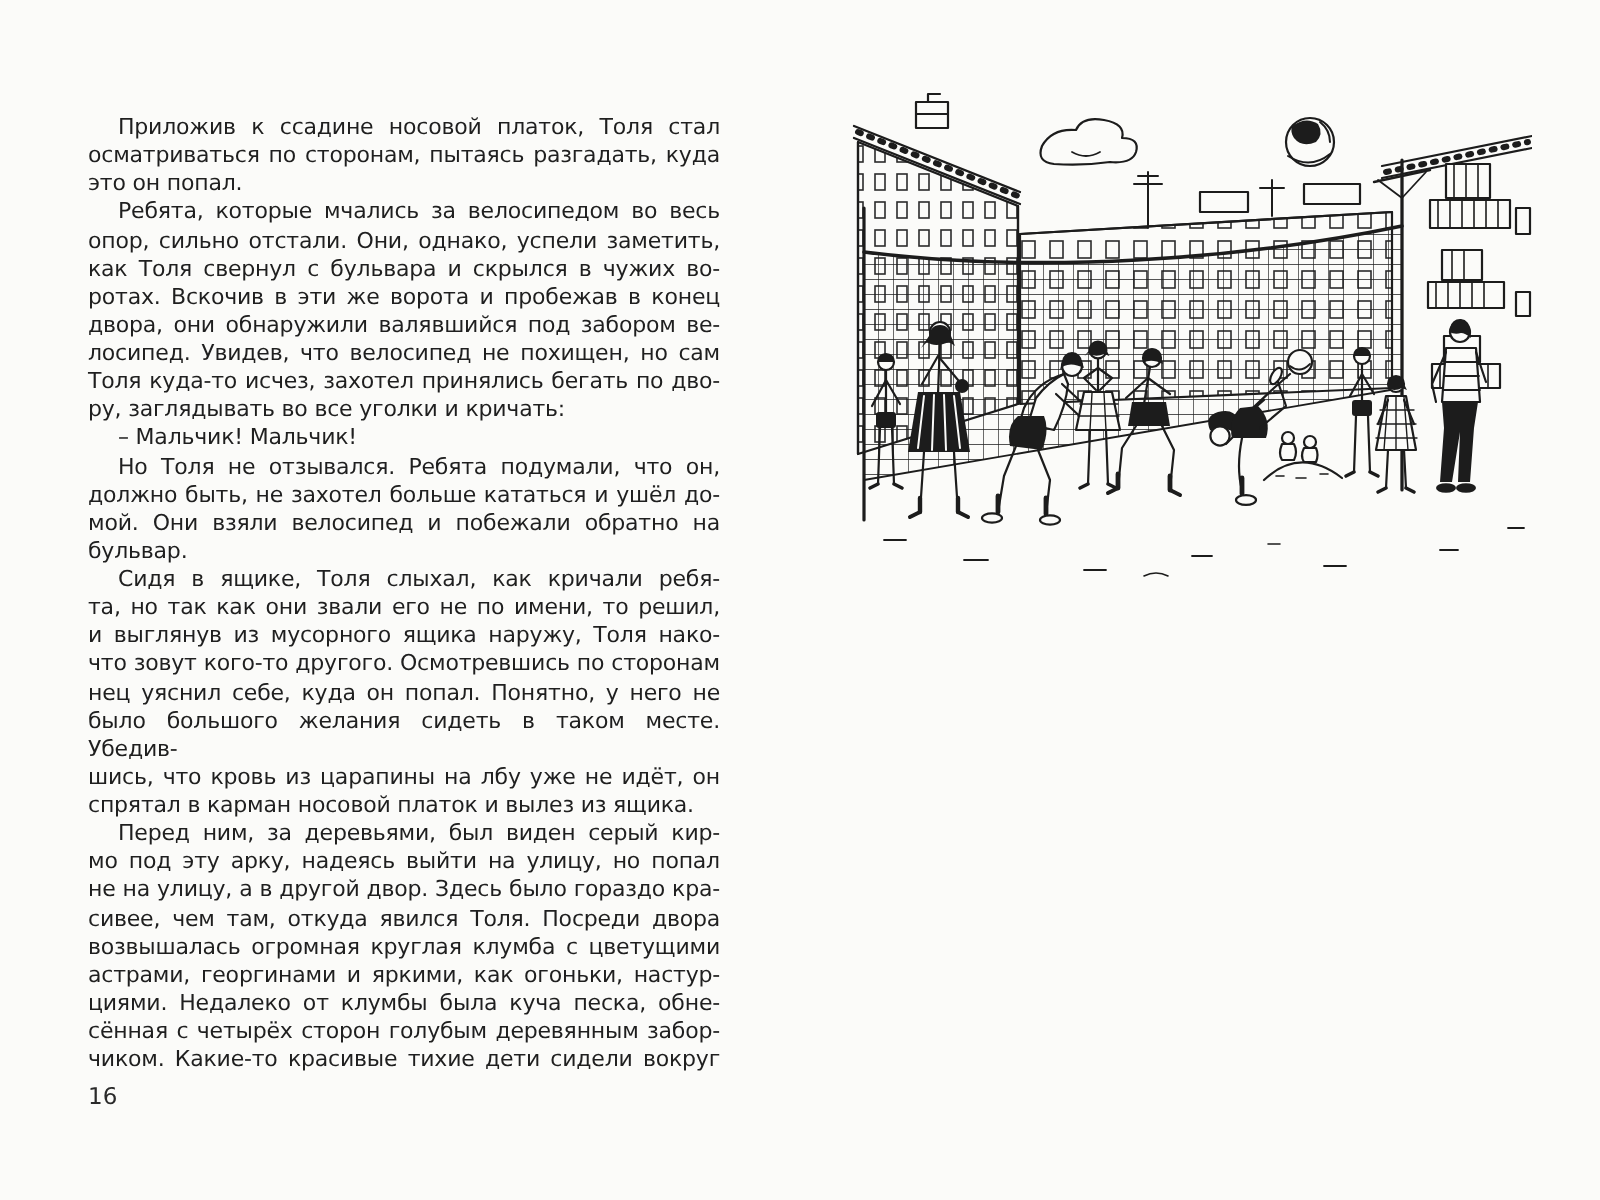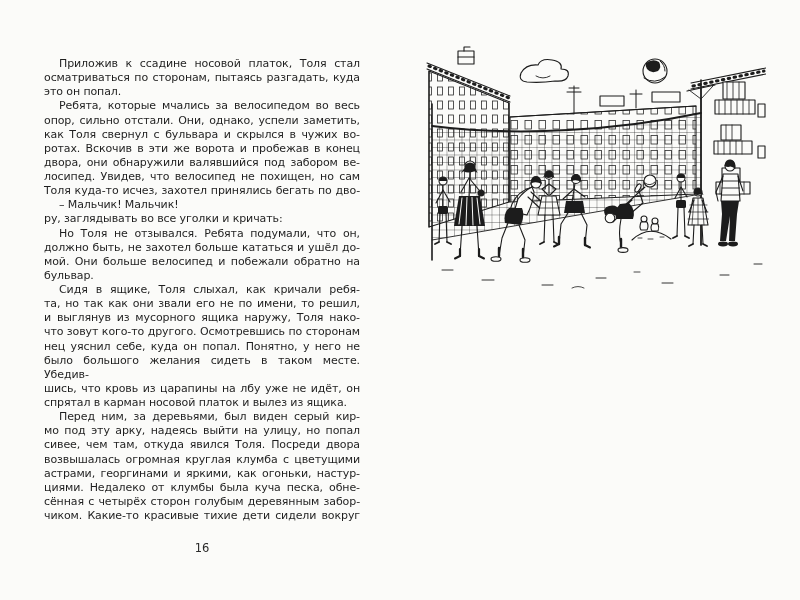--- a/index.html
+++ b/index.html
@@ -8,57 +8,58 @@
     background:#fbfbf9;
     font-family:"DejaVu Sans","Liberation Sans",sans-serif;
     color:#1f1f1f;
   }
   .page{position:absolute;top:0;height:600px;}
   .text-block{position:absolute;font-size:11px;line-height:14.12px;letter-spacing:-0.1px;}
   #left-text{left:44px;top:57px;width:316px;}
   .line{text-align:justify;text-align-last:justify;white-space:normal;}
   .line.eop{text-align-last:left;}
   .line.indent{text-indent:15px;}
-  .page-number{position:absolute;top:541px;font-size:11.5px;color:#2a2a2a;text-align:center;}
+  .page-number{position:absolute;top:541px;font-size:11.5px;color:#2a2a2a;text-align:left;}
   #page-number-left{left:44px;width:316px;}
   .illustration{position:absolute;left:424px;top:42px;}
 </style>
 </head>
 <body>
 
 <div>
 
   <div class="page" style="left:0;width:400px;">
     <div class="text-block" id="left-text">
         <div class="line indent">Приложив к ссадине носовой платок, Толя стал</div>
         <div class="line">осматриваться по сторонам, пытаясь разгадать, куда</div>
         <div class="line eop">это он попал.</div>
         <div class="line indent">Ребята, которые мчались за велосипедом во весь</div>
         <div class="line">опор, сильно отстали. Они, однако, успели заметить,</div>
         <div class="line">как Толя свернул с бульвара и скрылся в чужих во-</div>
         <div class="line">ротах. Вскочив в эти же ворота и пробежав в конец</div>
         <div class="line">двора, они обнаружили валявшийся под забором ве-</div>
         <div class="line">лосипед. Увидев, что велосипед не похищен, но сам</div>
         <div class="line">Толя куда-то исчез, захотел принялись бегать по дво-</div>
+        <div class="line eop">ру, заглядывать во все уголки и кричать:</div>
         <div class="line indent eop">– Мальчик! Мальчик!</div>
-        <div class="line eop">ру, заглядывать во все уголки и кричать:</div>
         <div class="line indent">Но Толя не отзывался. Ребята подумали, что он,</div>
         <div class="line">должно быть, не захотел больше кататься и ушёл до-</div>
-        <div class="line">мой. Они больше велосипед и побежали обратно на</div>
+        <div class="line">мой. Они взяли велосипед и побежали обратно на</div>
         <div class="line eop">бульвар.</div>
         <div class="line indent">Сидя в ящике, Толя слыхал, как кричали ребя-</div>
         <div class="line">та, но так как они звали его не по имени, то решил,</div>
         <div class="line">и выглянув из мусорного ящика наружу, Толя нако-</div>
         <div class="line">что зовут кого-то другого. Осмотревшись по сторонам</div>
         <div class="line">нец уяснил себе, куда он попал. Понятно, у него не</div>
         <div class="line">было большого желания сидеть в таком месте. Убедив-</div>
         <div class="line">шись, что кровь из царапины на лбу уже не идёт, он</div>
         <div class="line eop">спрятал в карман носовой платок и вылез из ящика.</div>
         <div class="line indent">Перед ним, за деревьями, был виден серый кир-</div>
         <div class="line">мо под эту арку, надеясь выйти на улицу, но попал</div>
+        <div class="line">не на улицу, а в другой двор. Здесь было гораздо кра-</div>
         <div class="line">сивее, чем там, откуда явился Толя. Посреди двора</div>
         <div class="line">возвышалась огромная круглая клумба с цветущими</div>
         <div class="line">астрами, георгинами и яркими, как огоньки, настур-</div>
         <div class="line">циями. Недалеко от клумбы была куча песка, обне-</div>
         <div class="line">сённая с четырёх сторон голубым деревянным забор-</div>
         <div class="line">чиком. Какие-то красивые тихие дети сидели вокруг</div>
       </div>
     <div class="page-number" id="page-number-left">16</div>
   </div>
 

